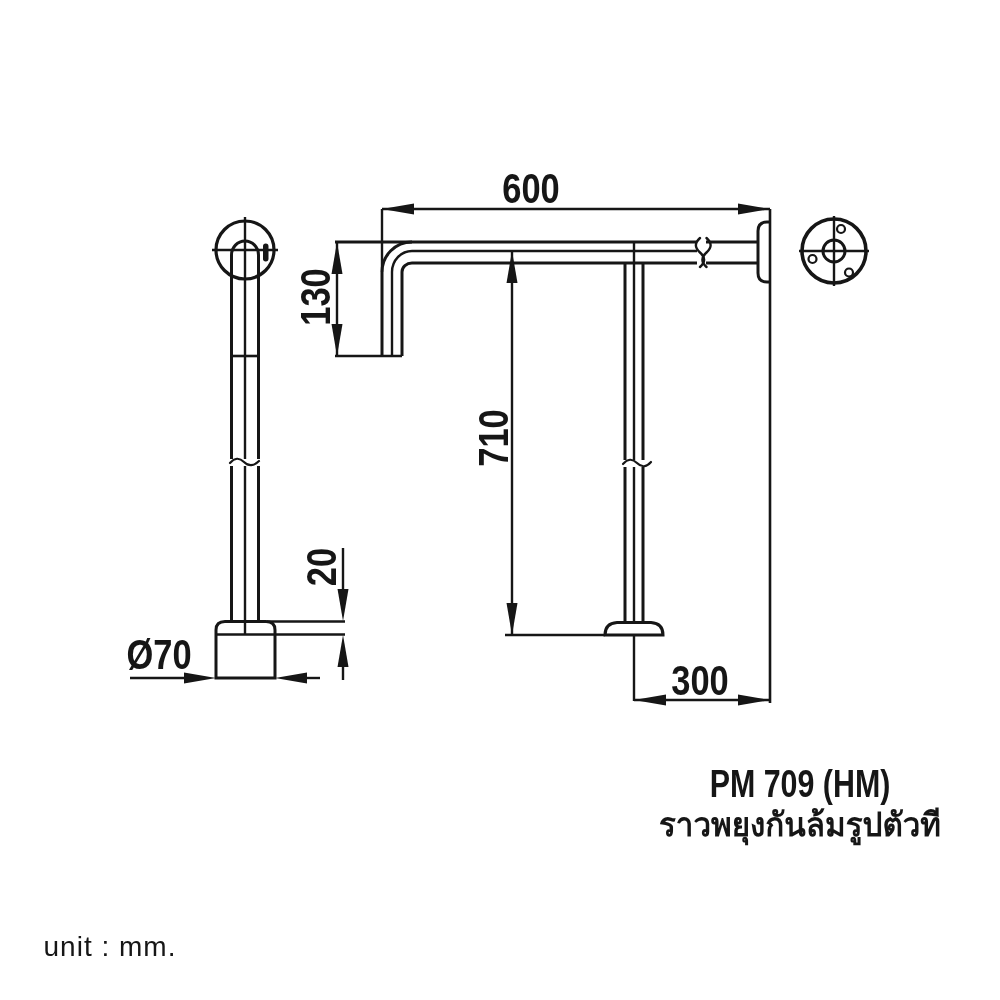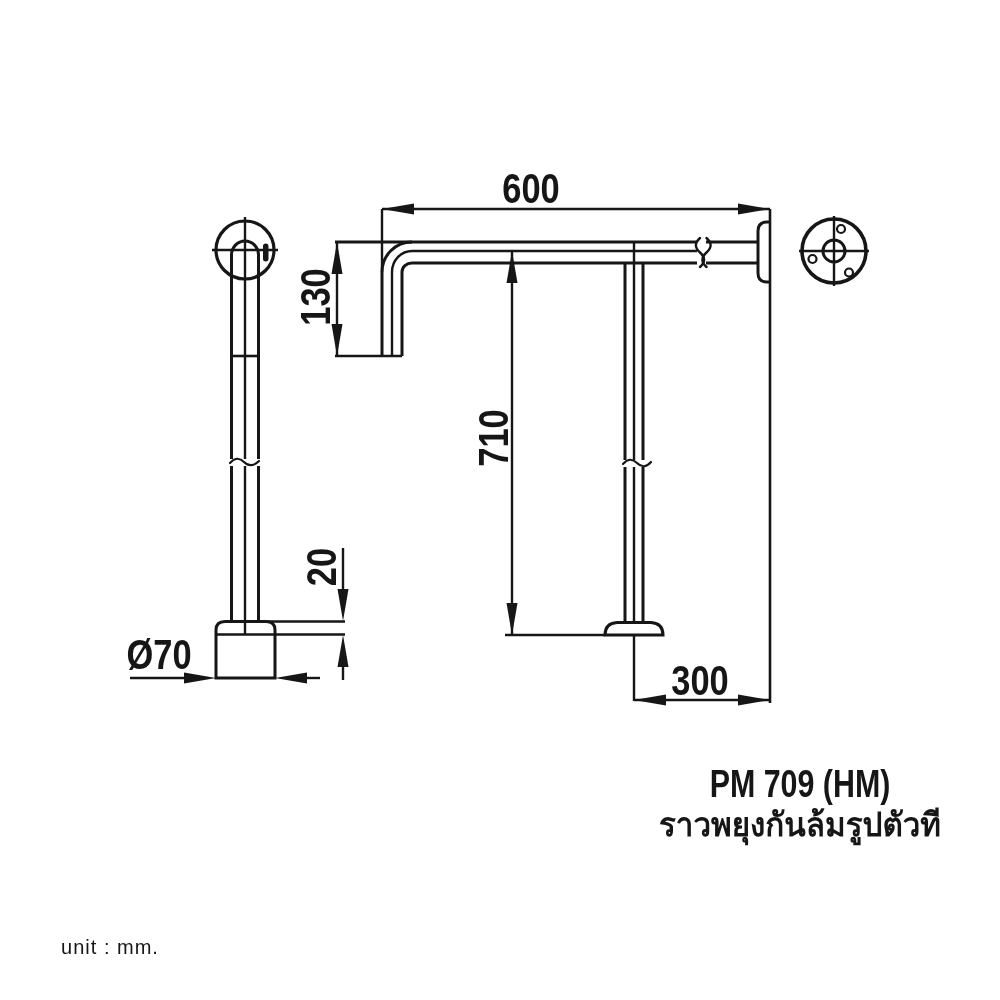--- a/index.html
+++ b/index.html
@@ -9,21 +9,21 @@
   }
   #drawing{position:absolute;left:0;top:0;}
   .lbl{
     position:absolute;white-space:nowrap;color:#161616;
     font-weight:700;font-size:42px;line-height:1;
     transform:translate(-50%,-50%) scaleX(0.82);
   }
   .lbl.rot{transform:translate(-50%,-50%) rotate(-90deg) scaleX(0.82);}
   .model{font-size:38px;transform:translate(-50%,-50%) scaleX(0.80);}
   .thai{font-size:33px;transform:translate(-50%,-50%) scaleX(0.95);}
-  .unit{font-size:20px;font-weight:400;letter-spacing:1px;transform:translate(-50%,-50%);}
+  .unit{font-size:28px;font-weight:400;letter-spacing:1px;transform:translate(-50%,-50%);}
 </style>
 </head>
 <body>
 
 <div id="canvas">
 
   <svg id="drawing" width="1000" height="1000" viewBox="0 0 1000 1000" fill="none" stroke="#161616" stroke-linecap="butt">
 
     <g>
 

